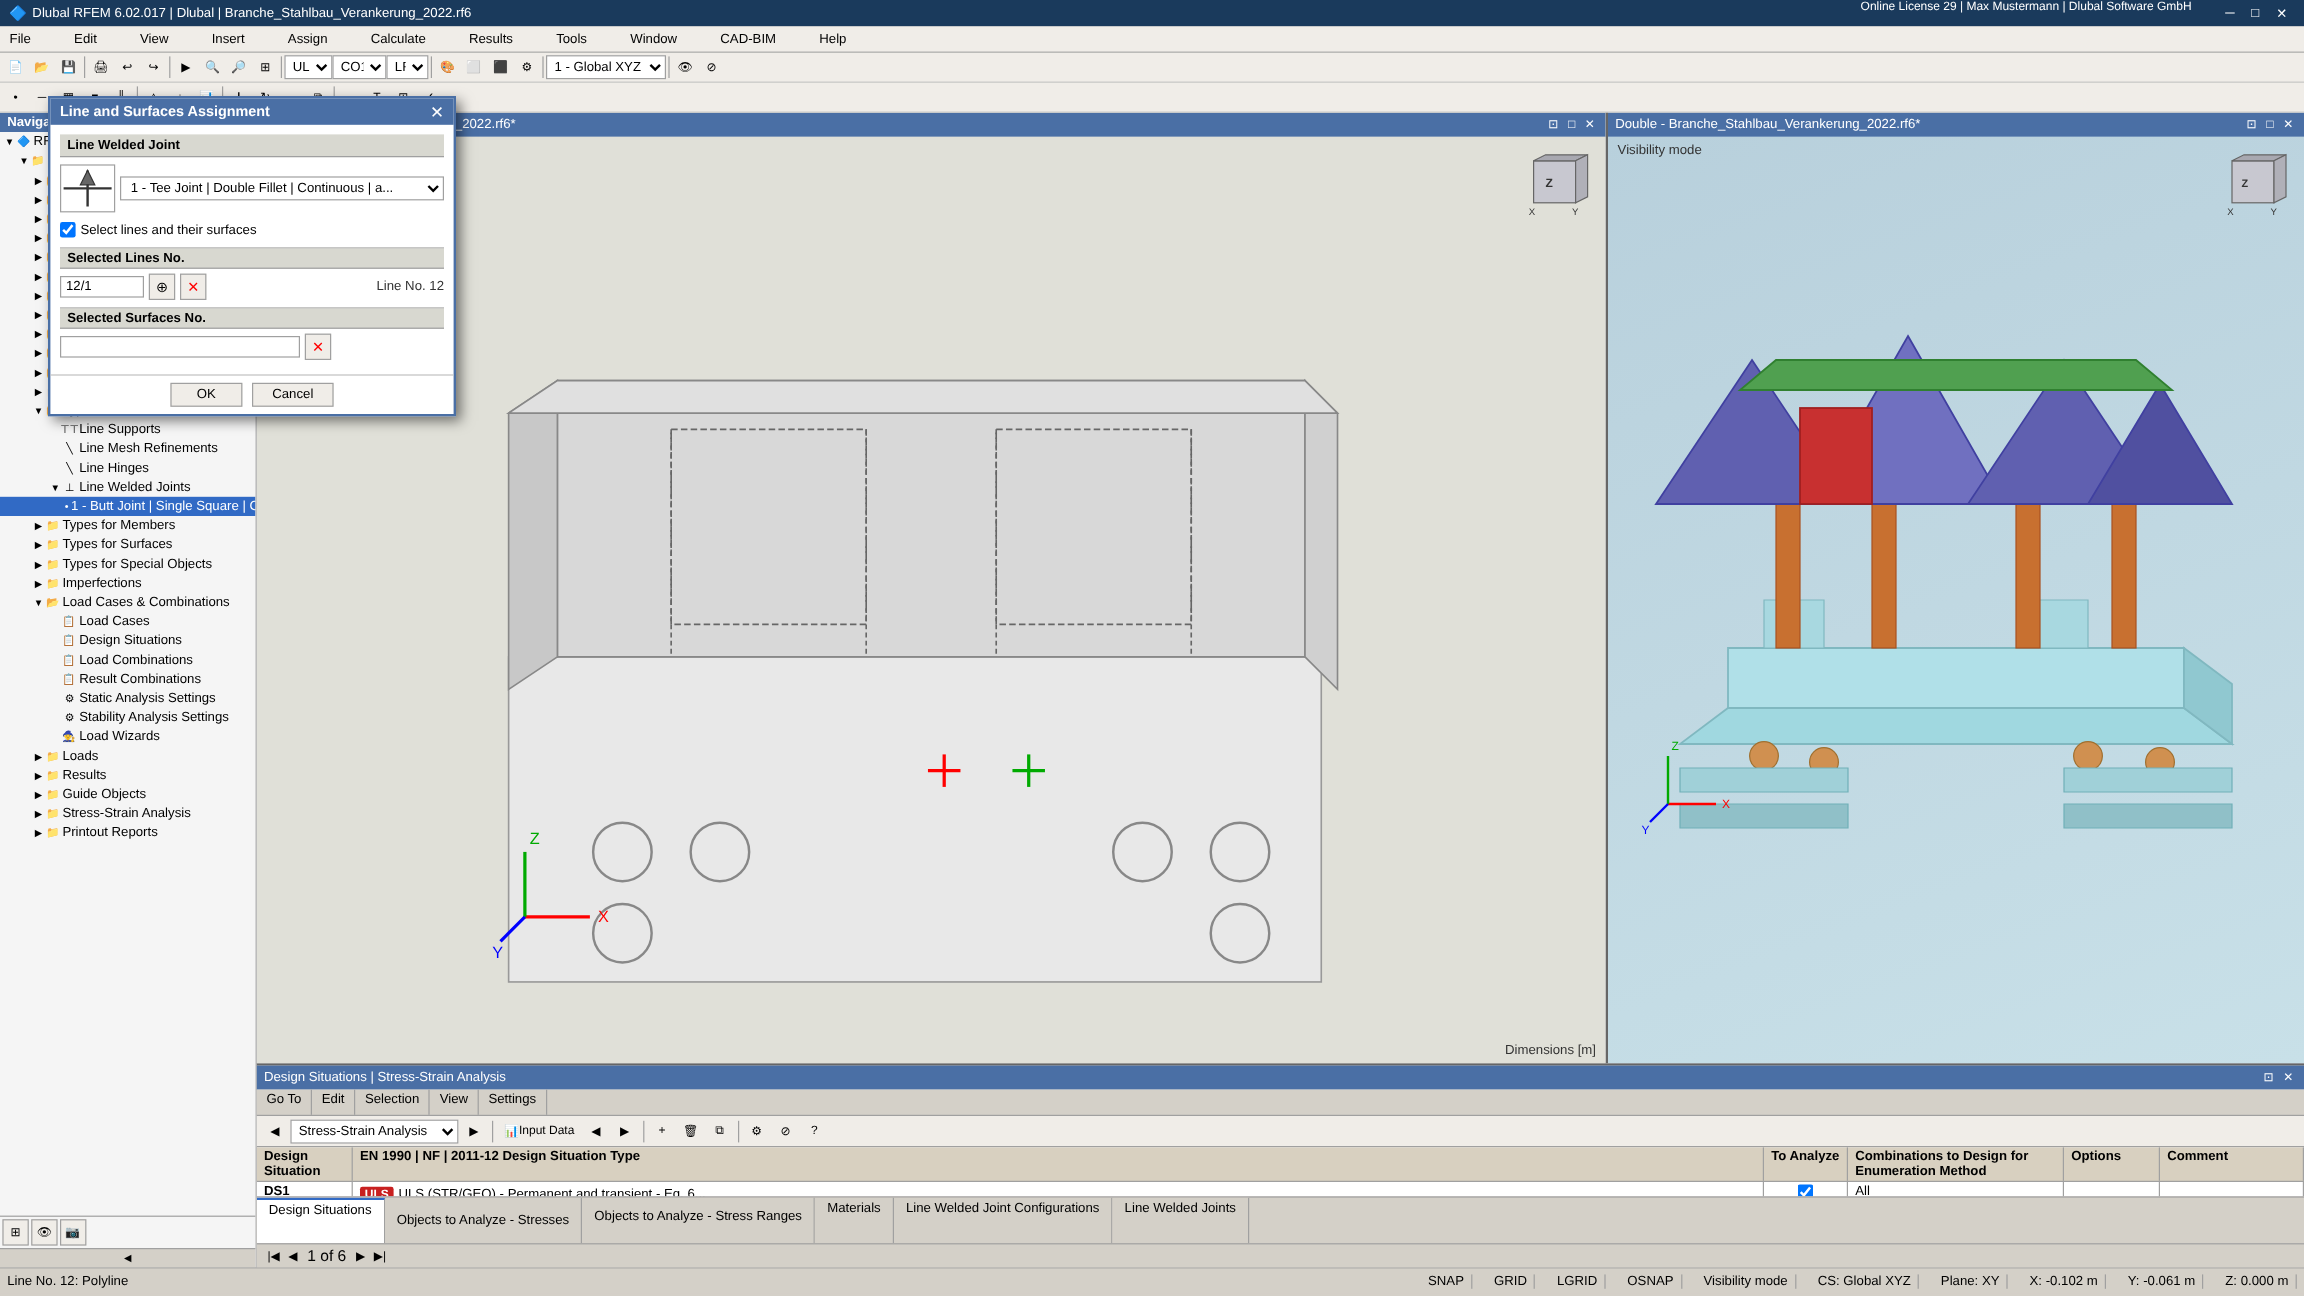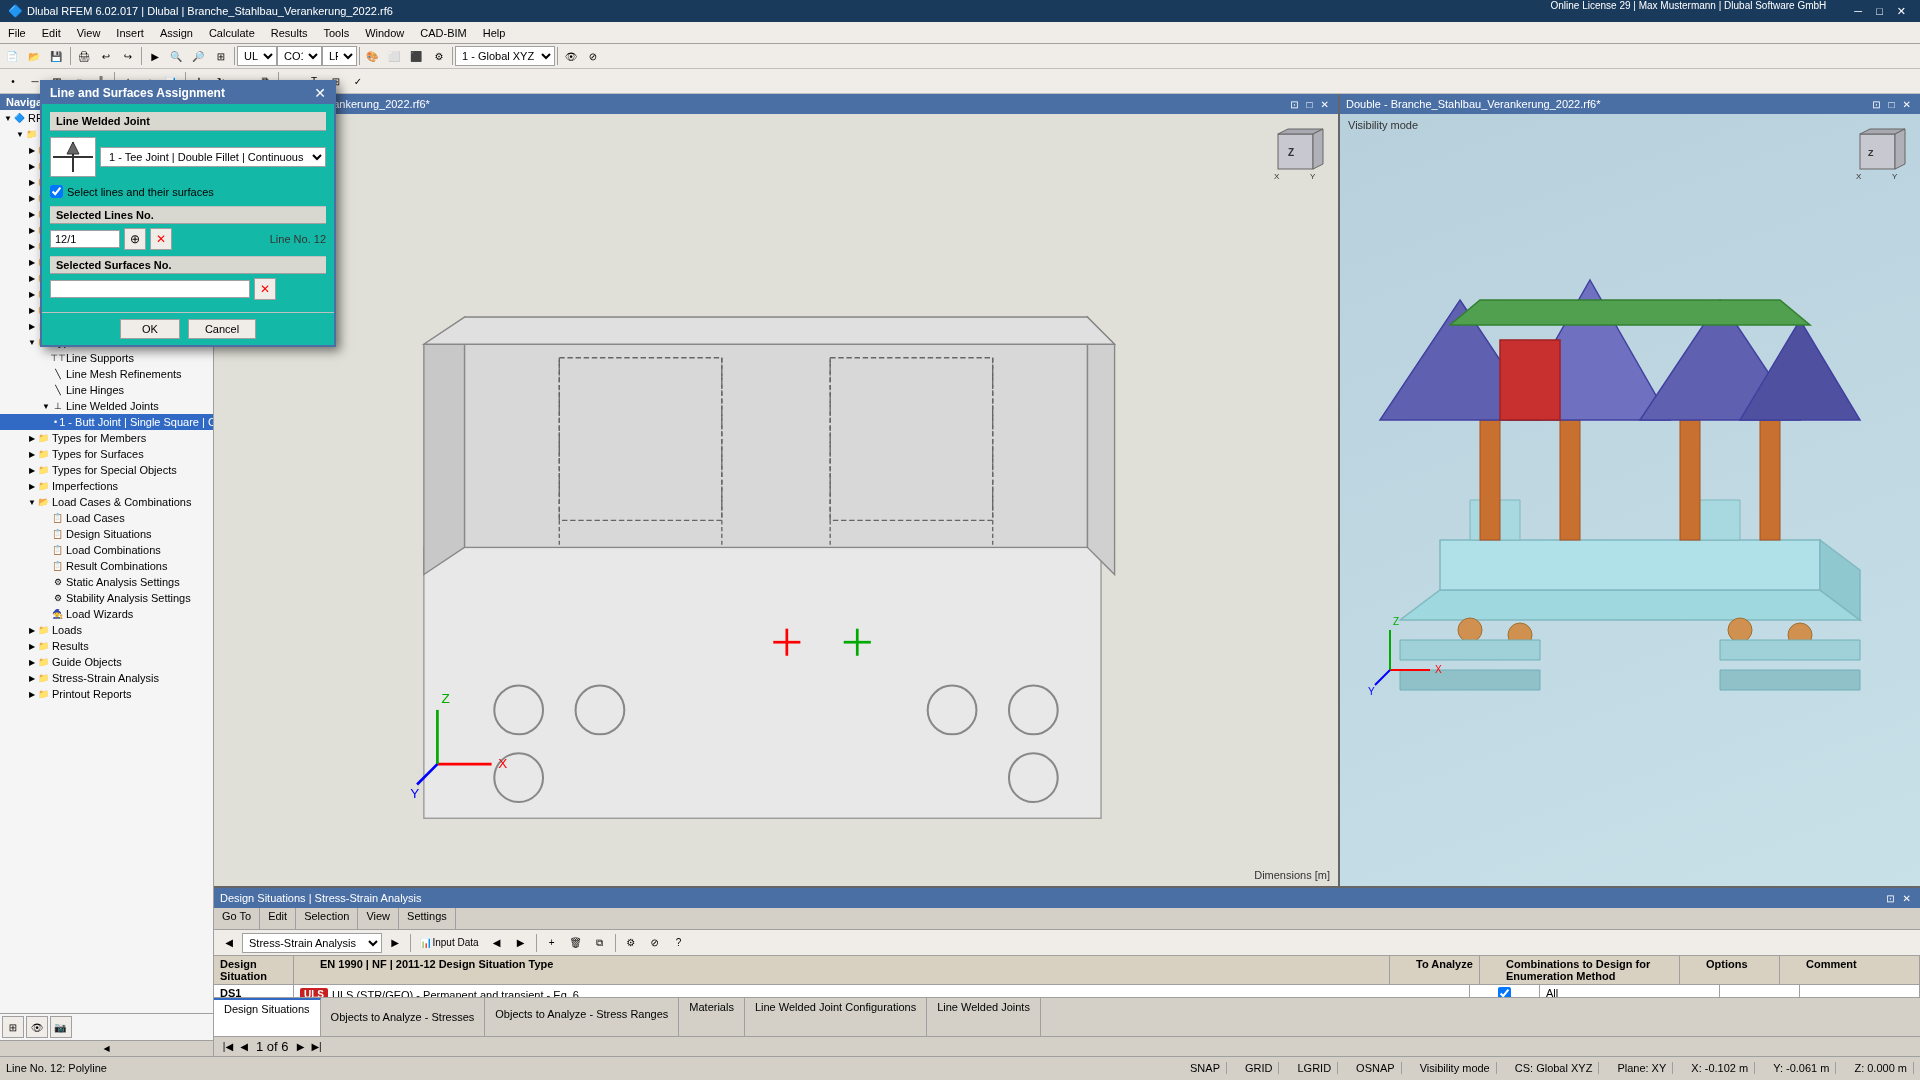--- a/index.html
+++ b/index.html
@@ -5,21 +5,21 @@
     * { box-sizing: border-box; margin: 0; padding: 0; }
     body { font-family: 'Segoe UI', Tahoma, Geneva, Verdana, sans-serif; font-size: 11px; background: #d4d0c8; overflow: hidden; width: 1920px; height: 1080px; }
 
     
     .title-bar { background: #1a3a5c; color: white; height: 22px; display: flex; align-items: center; padding: 0 8px; font-size: 11px; justify-content: space-between; }
     .title-bar-left { display: flex; align-items: center; gap: 4px; }
     .title-bar-right { display: flex; gap: 2px; }
     .title-btn { background: none; border: none; color: white; font-size: 11px; cursor: pointer; padding: 0 6px; height: 22px; }
 
     
-    .menu-bar { background: #f0ede8; height: 22px; display: flex; align-items: center; border-bottom: 1px solid #a0a0a0; }
+    .menu-bar { background: #f0ede8; height: 22px; display: flex; align-items: center; border-bottom: 1px solid #a0a0a0; gap: 20px; }
     .menu-item { padding: 2px 8px; font-size: 11px; cursor: pointer; height: 100%; display: flex; align-items: center; }
     .toolbar-btn { width: 22px; height: 22px; background: none; border: 1px solid transparent; cursor: pointer; display: flex; align-items: center; justify-content: center; font-size: 10px; }
     .toolbar-sep { width: 1px; height: 18px; background: #a0a0a0; margin: 0 2px; }
 
     
     .main-layout { display: flex; height: calc(1080px - 22px - 22px - 52px - 22px); }
 
     
     .navigator { width: 214px; background: #f5f5f5; border-right: 1px solid #a0a0a0; display: flex; flex-direction: column; overflow: hidden; }
     .navigator-header { background: #4a6fa5; color: white; padding: 2px 6px; font-size: 11px; font-weight: bold; }
@@ -42,29 +42,29 @@
     
     .view-titlebar { background: #4a6fa5; color: white; height: 20px; display: flex; align-items: center; padding: 0 6px; font-size: 11px; justify-content: space-between; }
     .view-titlebar-btns { display: flex; gap: 2px; }
     .view-titlebar-btn { background: none; border: none; color: white; cursor: pointer; font-size: 10px; padding: 0 3px; }
 
     
     .bottom-panel { height: 170px; background: #f0f0f0; border-top: 2px solid #666; display: flex; flex-direction: column; }
     .bottom-panel-header { background: #4a6fa5; color: white; height: 20px; display: flex; align-items: center; padding: 0 6px; font-size: 11px; justify-content: space-between; }
     .bottom-toolbar { background: #f0ede8; border-bottom: 1px solid #a0a0a0; height: 26px; display: flex; align-items: center; padding: 0 4px; gap: 2px; }
     .bottom-content { flex: 1; display: flex; flex-direction: column; overflow: hidden; }
-    .bottom-table-header { display: flex; background: #d8d0c0; border-bottom: 1px solid #a0a0a0; font-size: 11px; font-weight: bold; gap: 20px; }
+    .bottom-table-header { display: flex; background: #d8d0c0; border-bottom: 1px solid #a0a0a0; font-size: 11px; font-weight: bold; }
     .bottom-table-cell { padding: 2px 6px; border-right: 1px solid #a0a0a0; }
     .bottom-table-row { display: flex; background: white; border-bottom: 1px solid #e0e0e0; font-size: 11px; }
 
     
     .status-bar { height: 22px; background: #d4d0c8; border-top: 1px solid #a0a0a0; display: flex; align-items: center; padding: 0 6px; font-size: 11px; justify-content: space-between; }
     .status-section { display: flex; gap: 12px; }
     .status-item { padding: 0 6px; border-right: 1px solid #a0a0a0; }
-    .dialog { position: absolute; background: #14b8a6; border: 2px solid #4a6fa5; box-shadow: 4px 4px 10px rgba(0,0,0,0.5); pointer-events: all; width: 296px; }
+    .dialog { position: absolute; background: #ffffff; border: 2px solid #4a6fa5; box-shadow: 4px 4px 10px rgba(0,0,0,0.5); pointer-events: all; width: 340px; }
     .dialog-title { background: #4a6fa5; color: white; padding: 3px 8px; font-size: 12px; font-weight: bold; display: flex; justify-content: space-between; align-items: center; }
     .dialog-close { background: none; border: none; color: white; cursor: pointer; font-size: 14px; }
     .dialog-content { padding: 8px; }
     .dialog-dropdown { width: 100%; padding: 2px 4px; font-size: 11px; border: 1px solid #a0a0a0; background: white; }
     .dialog-checkbox-row { display: flex; align-items: center; gap: 4px; font-size: 11px; }
     .dialog-input-row { display: flex; align-items: center; gap: 4px; }
     .dialog-input { width: 60px; padding: 2px 4px; font-size: 11px; border: 1px solid #a0a0a0; }
     .dialog-icon-btn { width: 22px; height: 22px; border: 1px solid #a0a0a0; background: #f0ede8; cursor: pointer; display: flex; align-items: center; justify-content: center; font-size: 12px; }
     .dialog-btn-row { display: flex; justify-content: center; gap: 8px; padding: 6px; border-top: 1px solid #c0c0c0; }
     .dialog-btn { padding: 3px 16px; font-size: 11px; border: 1px solid #a0a0a0; background: #f0ede8; cursor: pointer; min-width: 60px; }

